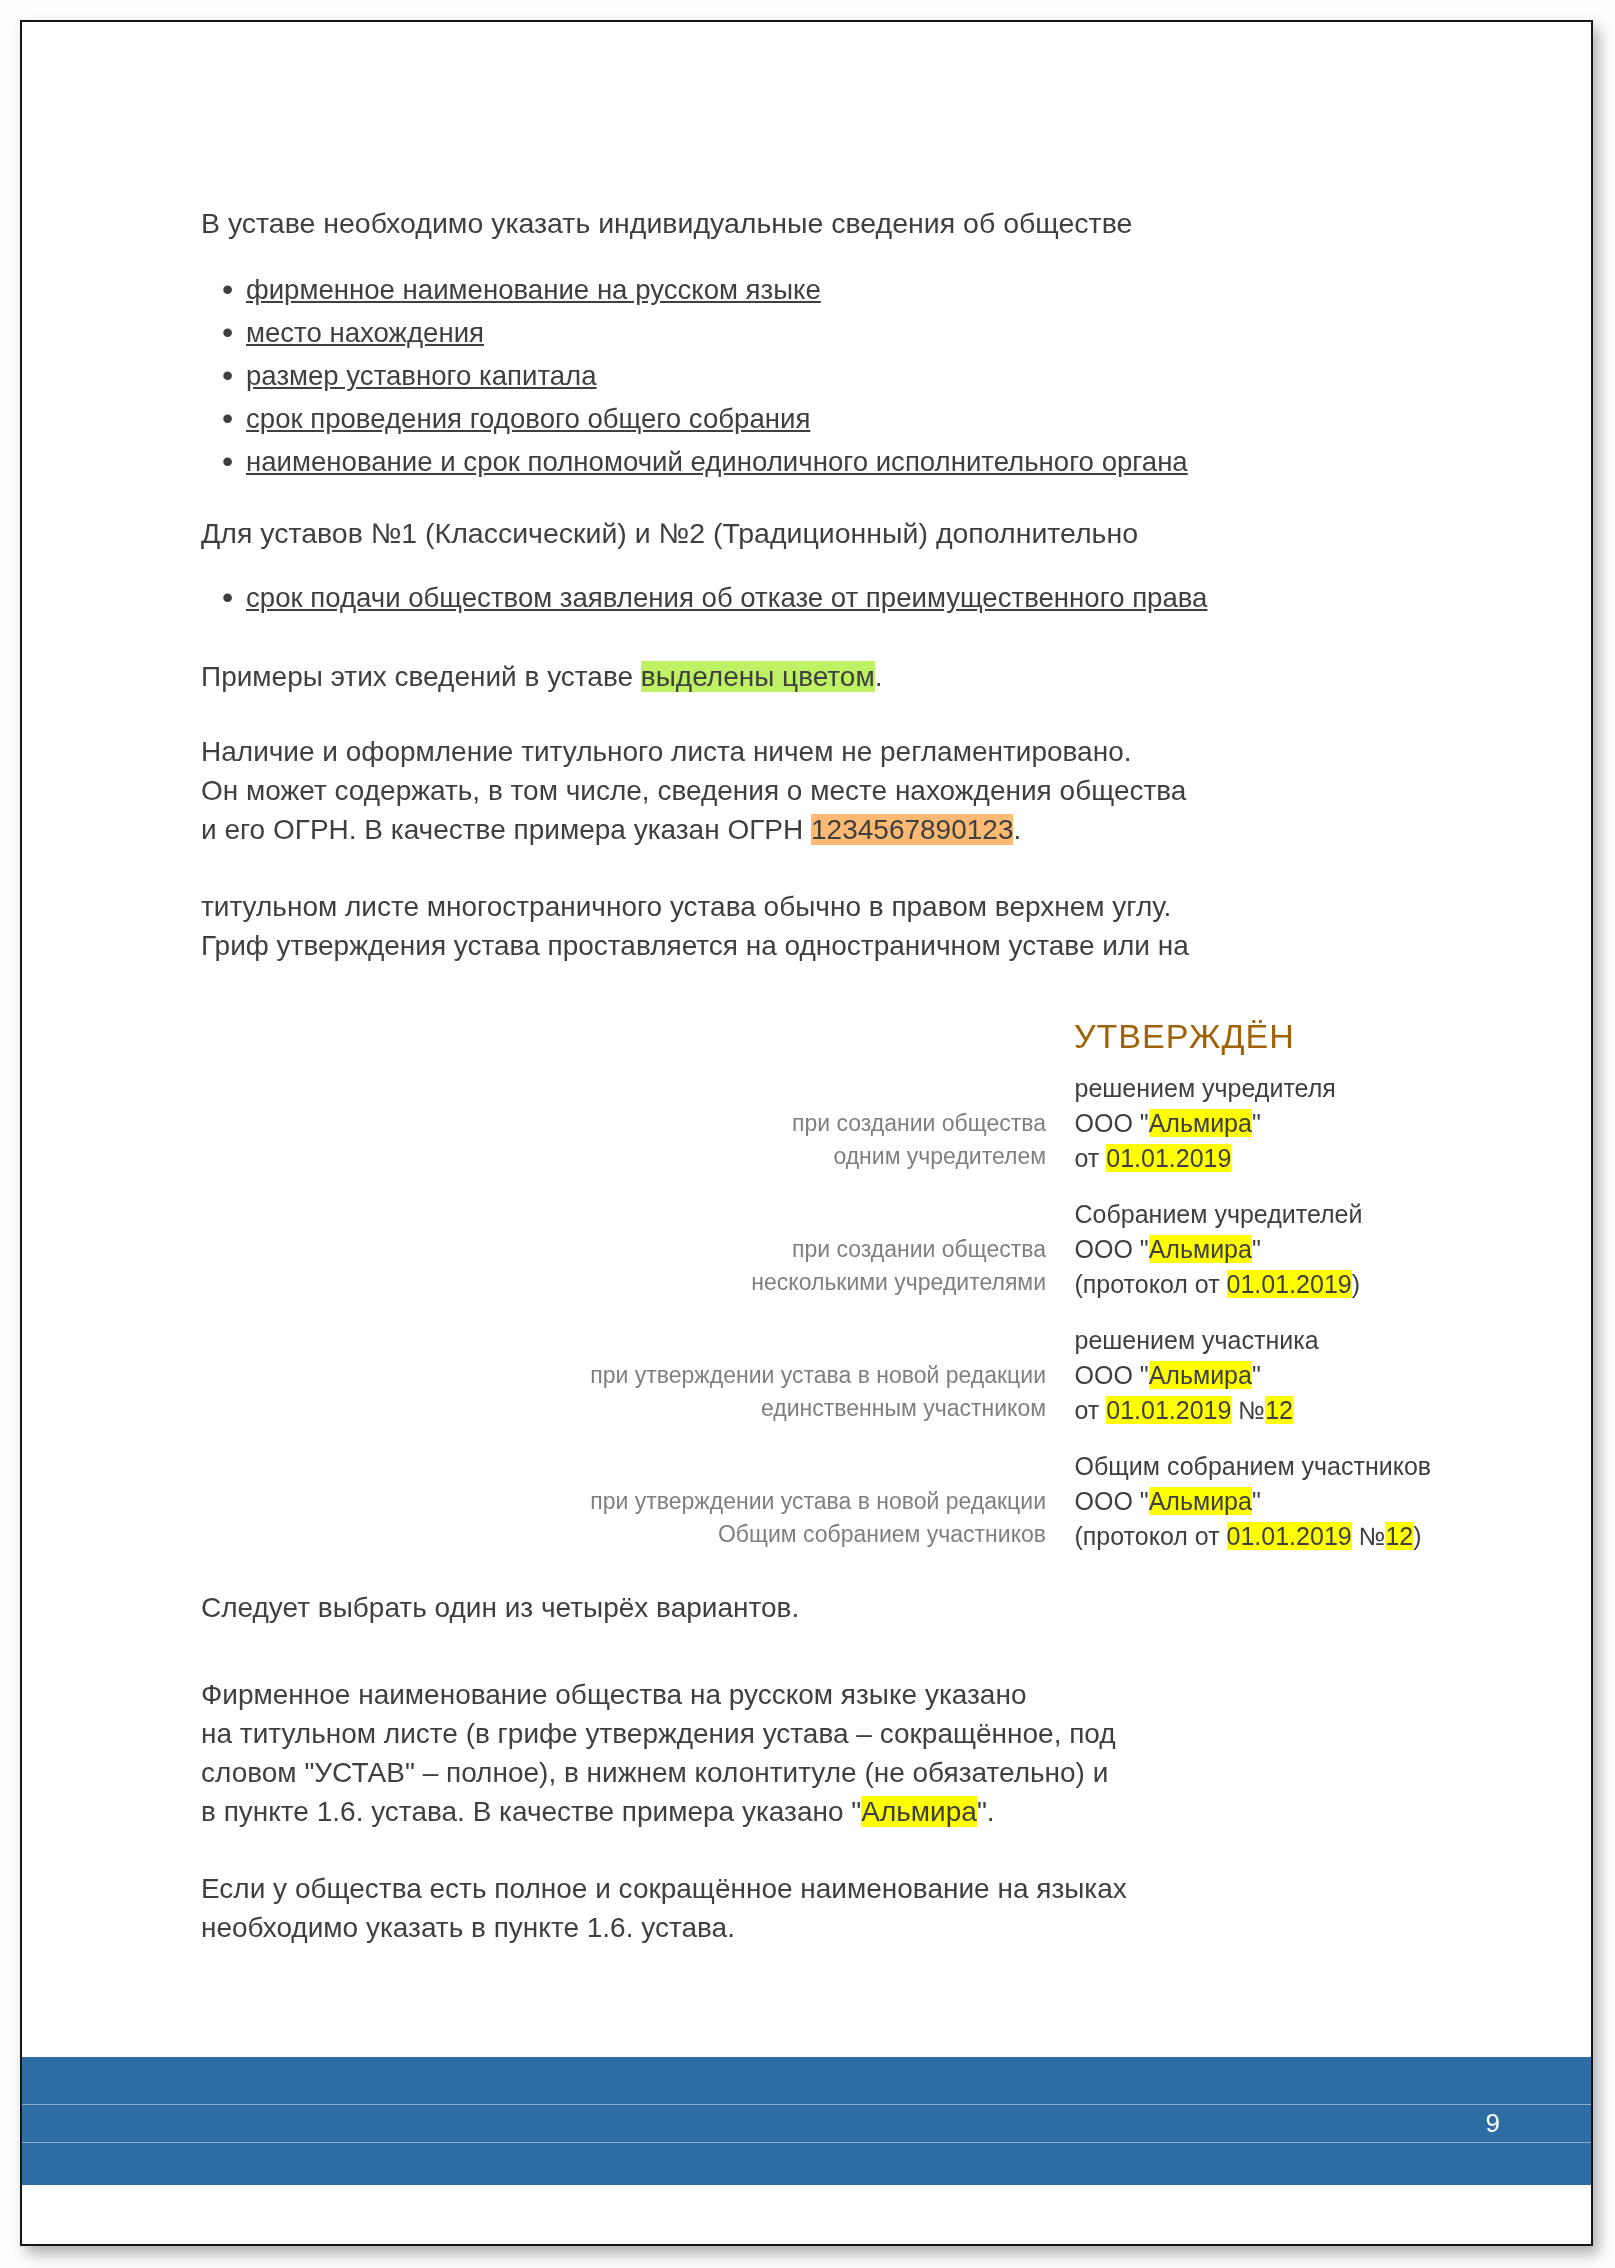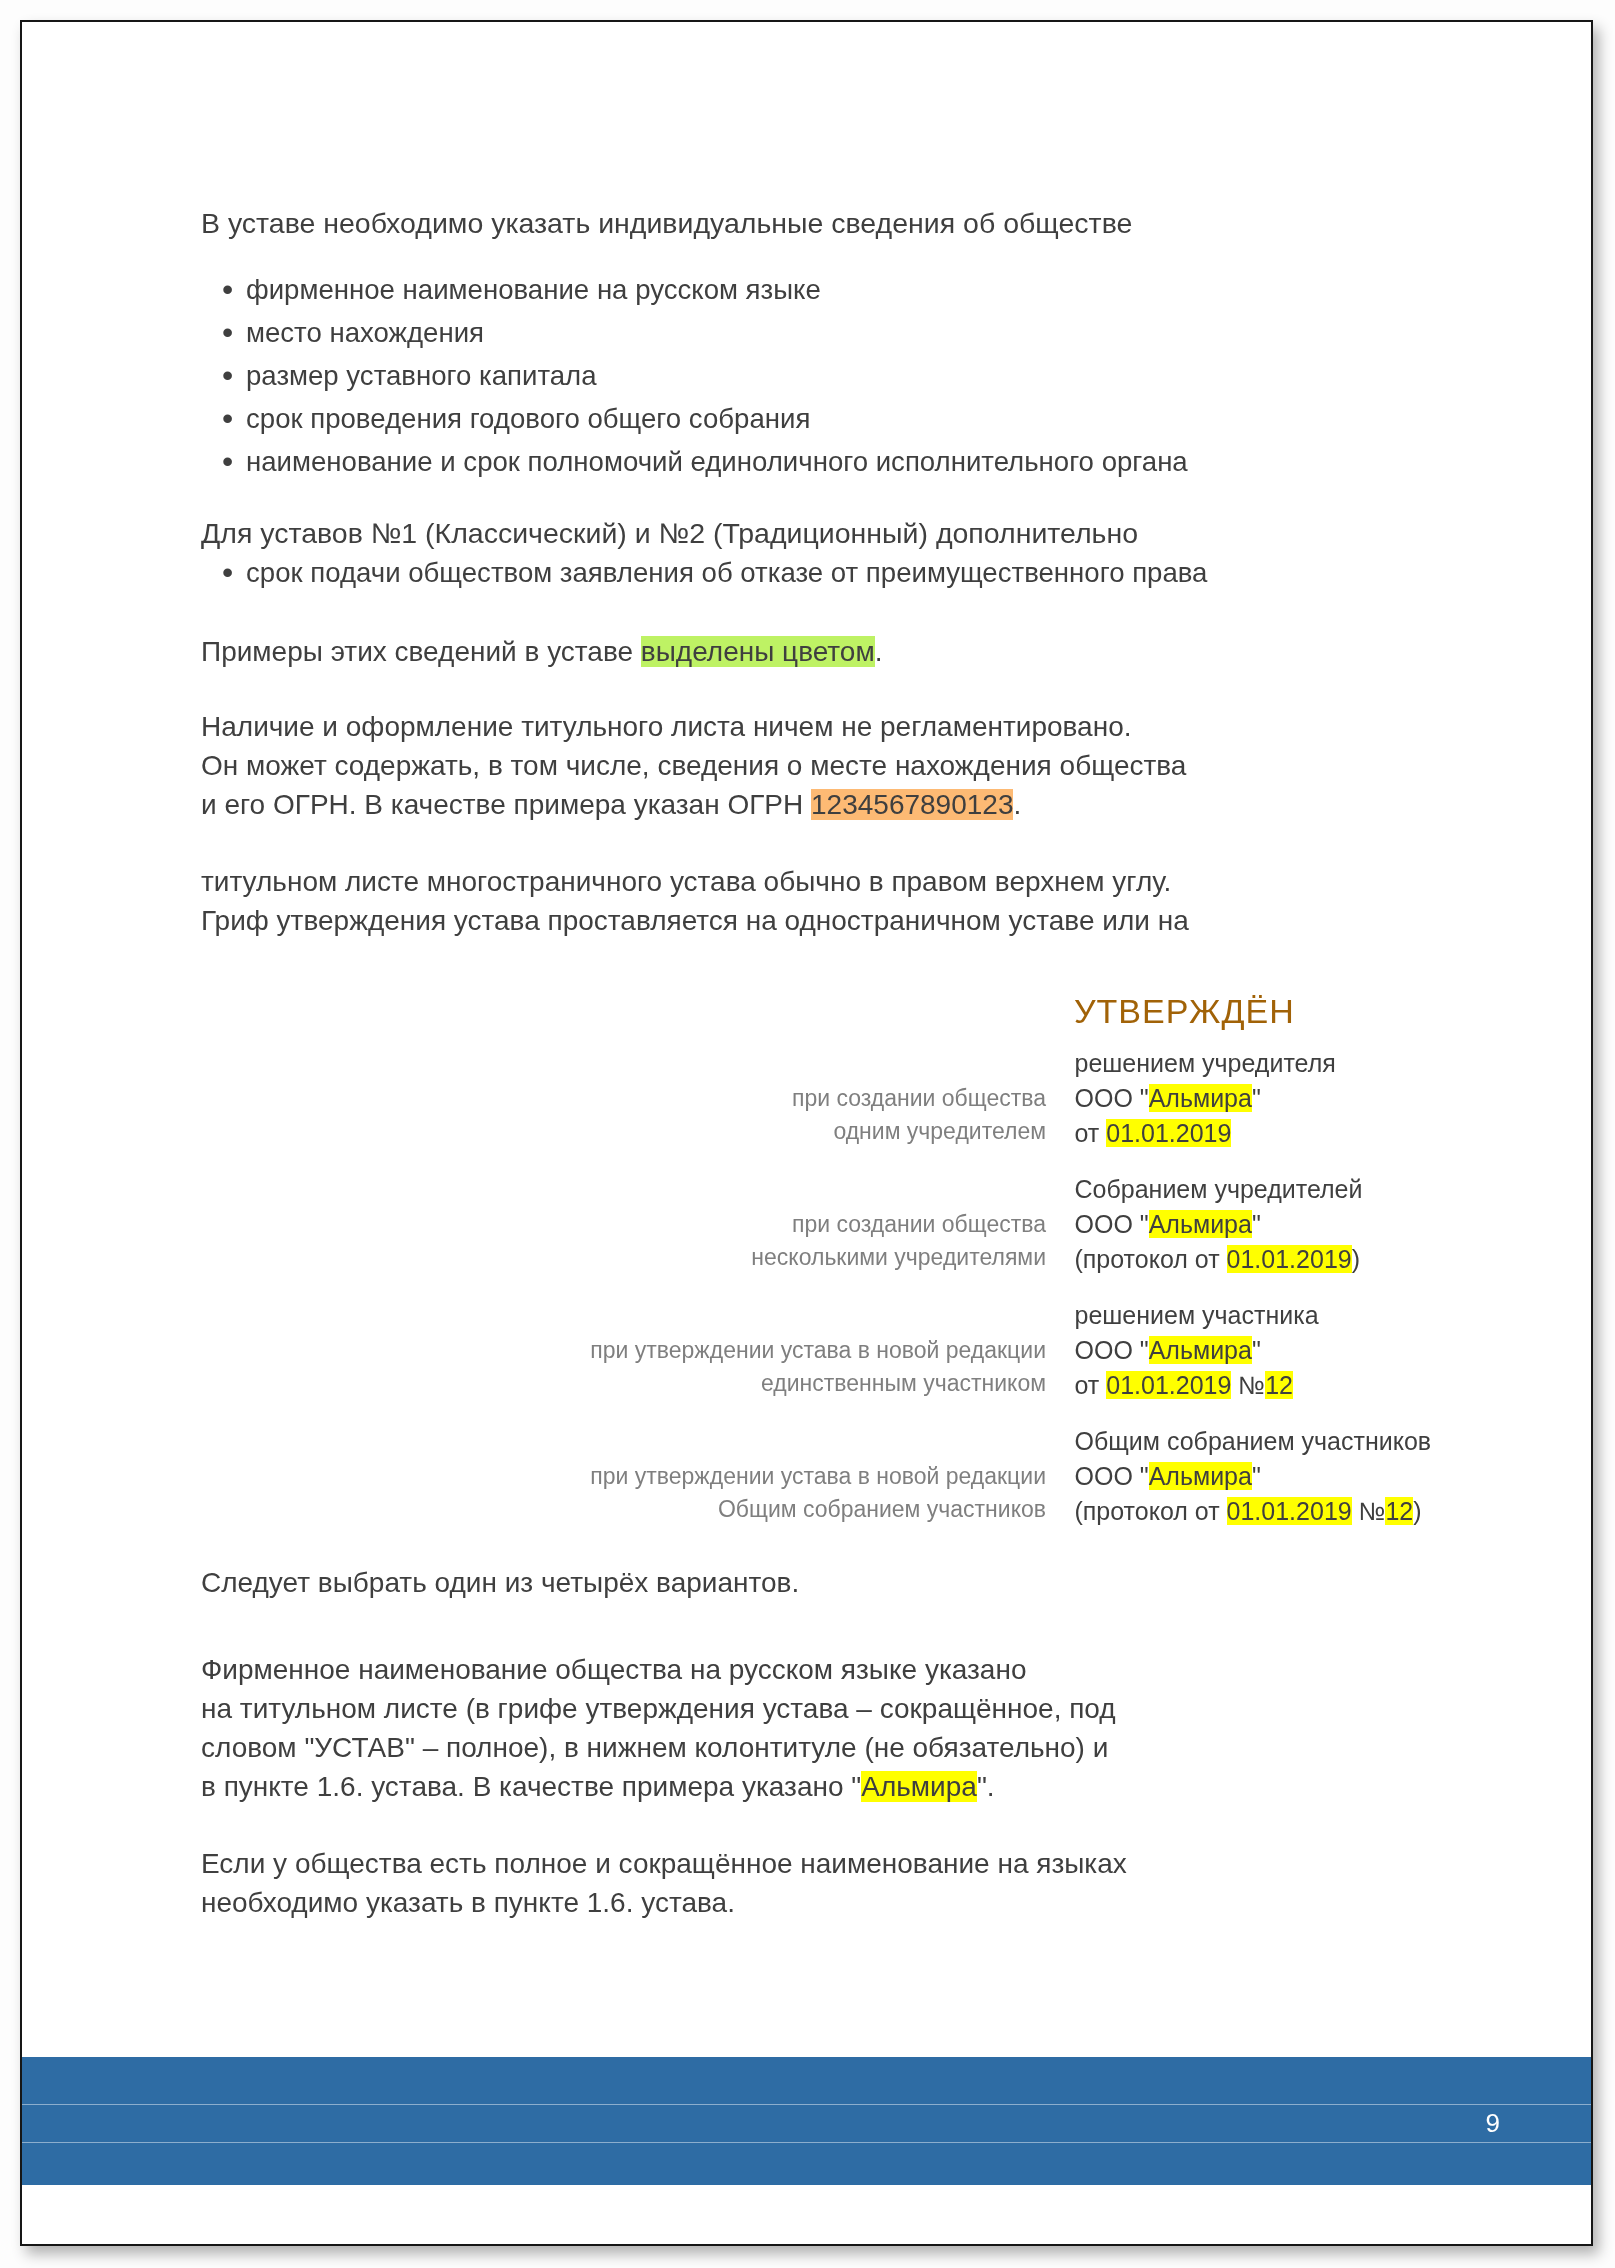--- a/index.html
+++ b/index.html
@@ -19,23 +19,23 @@
     position:absolute;left:179px;right:162px;top:4px;
     color:#3f3f3f;
   }
   .doc-heading{
     margin:0;font-weight:400;font-size:28.5px;line-height:36px;color:#3f3f3f;
   }
   .h1{margin-top:179px;}
   .h2{margin-top:32px;}
   ul.bullets{list-style:none;margin:0;padding:0;}
   ul.b1{margin-top:27px;}
-  ul.b2{}
+  ul.b2{margin-top:25px;}
   ul.bullets li{
-    position:relative;padding-left:45px;font-size:27.6px;line-height:43px;white-space:nowrap;
+    position:relative;padding-left:45px;font-size:27.6px;line-height:43px;white-space:nowrap;text-decoration:underline;
   }
   ul.bullets li::before{
     content:"\2022";position:absolute;left:21px;top:0;font-size:32px;line-height:43px;color:#3f3f3f;
   }
   .para{font-size:28px;line-height:39px;}
   .para .line{white-space:nowrap;}
   .p-examples{margin-top:38px;}
   .p-title-sheet{margin-top:36px;}
   .p-grif{margin-top:38px;}
   .p-choose{margin-top:34px;}

